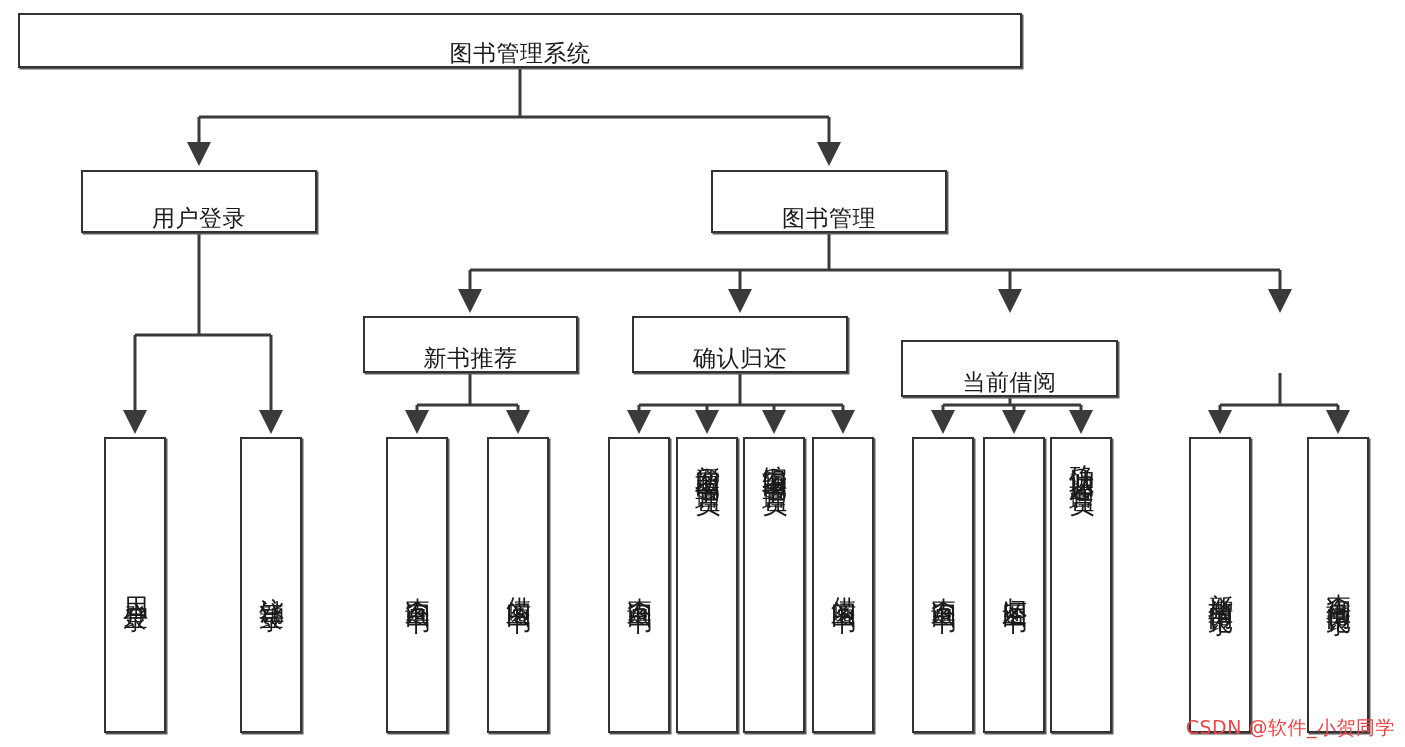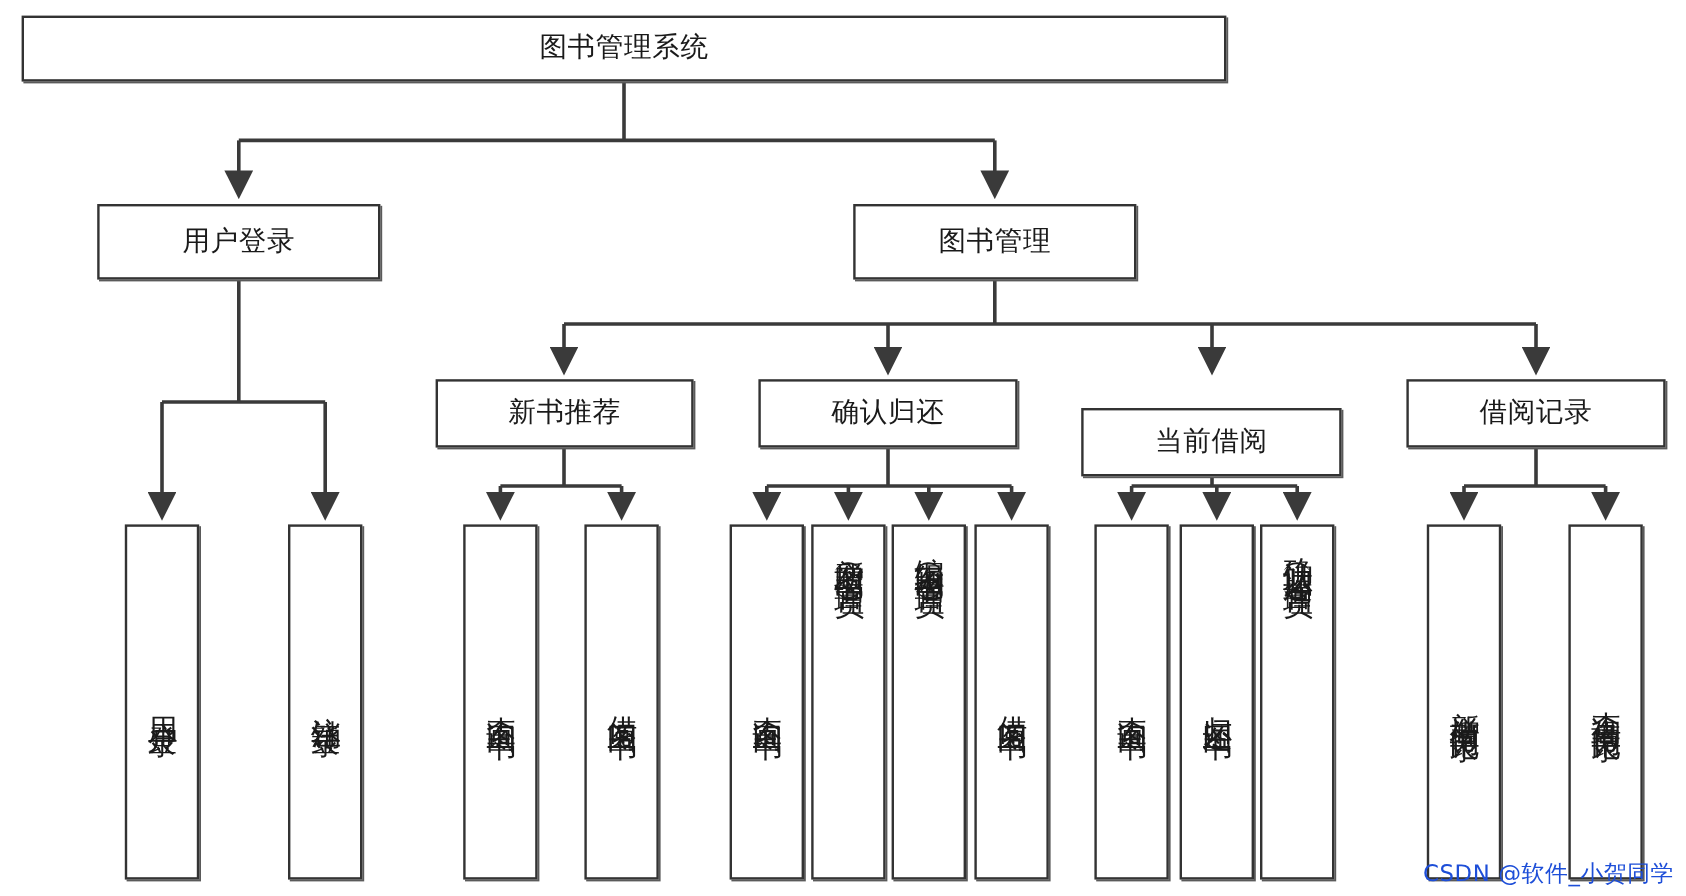--- a/index.html
+++ b/index.html
@@ -20,21 +20,21 @@
     width: 1405px;
     height: 747px;
   }
   .node-box {
     position: absolute;
     box-sizing: border-box;
     background: #ffffff;
     border: 2px solid #333333;
     box-shadow: 1.5px 1.5px 0 0 #5a5a5a;
     display: flex;
-    align-items: center;
+    align-items: flex-end;
     justify-content: center;
   }
   .node-label {
     color: #1a1a1a;
     font-size: 23px;
     letter-spacing: 0.5px;
     white-space: nowrap;
     line-height: 1.1;
   }
   .leaf-box .node-label {
@@ -58,21 +58,21 @@
     position: absolute;
     left: 0; top: 0;
     width: 1405px;
     height: 747px;
     pointer-events: none;
   }
   #watermark {
     position: absolute;
     right: 10px;
     bottom: 6px;
-    color: #1d4ed8;
+    color: #ef4444;
     font-size: 19px;
     white-space: nowrap;
     letter-spacing: 0.5px;
   }
 </style>
 </head>
 <body>
 
 <div id="diagram-root">
 
@@ -139,23 +139,20 @@
 
   <div class="node-box" style="left:363px; top:316px; width:215px; height:57px;">
     <span class="node-label">新书推荐</span>
   </div>
   <div class="node-box" style="left:632px; top:316px; width:216px; height:57px;">
     <span class="node-label">确认归还</span>
   </div>
   <div class="node-box" style="left:901px; top:316px; width:217px; height:57px;margin-top:24px;">
     <span class="node-label">当前借阅</span>
   </div>
-  <div class="node-box" style="left:1172px; top:316px; width:216px; height:57px;">
-    <span class="node-label">借阅记录</span>
-  </div>
 
   <div class="node-box leaf-box centered" style="left:104px; top:437px; width:62px; height:296px;">
     <span class="node-label">用户登录</span>
   </div>
   <div class="node-box leaf-box centered" style="left:240px; top:437px; width:62px; height:296px;">
     <span class="node-label">注销登录</span>
   </div>
   <div class="node-box leaf-box centered" style="left:386px; top:437px; width:62px; height:296px;">
     <span class="node-label">查询图书</span>
   </div>

